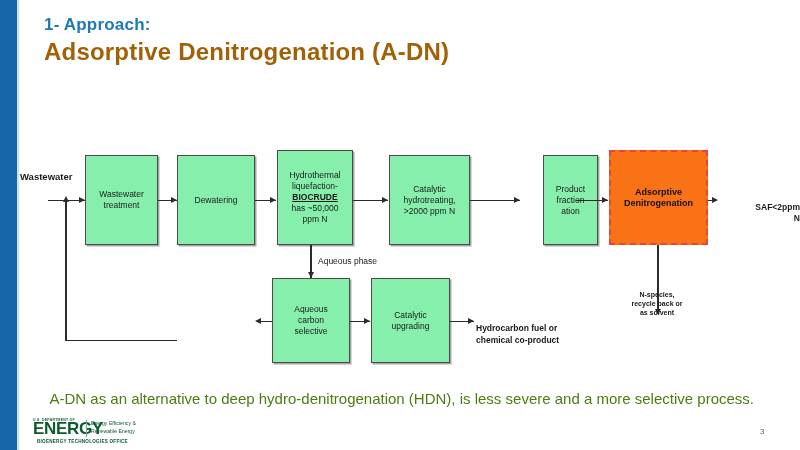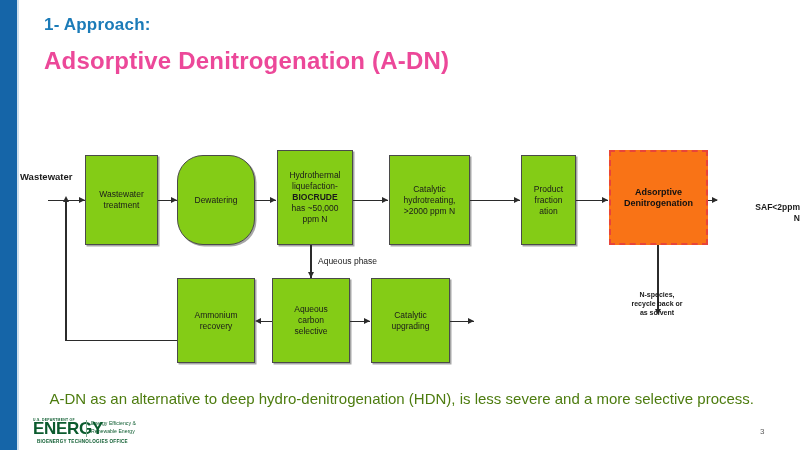--- a/index.html
+++ b/index.html
@@ -17,52 +17,52 @@
   .accent-bar{position:absolute;left:0;top:0;width:17px;height:450px;background:#1565a8;}
   .accent-hair{position:absolute;left:17px;top:0;width:2px;height:450px;background:#cfe0ee;}
 
   
   .title-block{position:absolute;left:44px;top:14px;width:700px;}
   .title-line1{
     font-size:17px;font-weight:bold;color:#1b7bb8;letter-spacing:0.2px;
     line-height:22px;
   }
   .title-line2{
-    font-size:24px;font-weight:bold;color:#ec4899;letter-spacing:0.2px;
-    line-height:29px;margin-top:10px;
+    font-size:24px;font-weight:bold;color:#a16207;letter-spacing:0.2px;
+    line-height:29px;margin-top:1px;
   }
 
   
   .diagram{position:absolute;left:0;top:100px;width:800px;height:280px;}
   .diagram-title{
     position:absolute;left:0;top:12px;width:800px;text-align:center;
     font-size:14.5px;font-weight:bold;color:#1a1a1a;letter-spacing:-0.1px;
   }
 
   .pbox{
     position:absolute;
-    background:#84cc16;
+    background:#86efac;
     border:1px solid #4a4a4a;
     box-shadow:1.5px 1.5px 0 rgba(0,0,0,0.35);
     display:flex;align-items:center;justify-content:center;
     text-align:center;
     font-size:8.5px;color:#1a1a1a;line-height:11px;
     padding:2px;
     box-sizing:border-box;
   }
   .pbox.green{
     background:#f97316;
     border:2px dashed #e8443a;
     box-shadow:none;
     font-weight:bold;
     color:#111;
     font-size:9px;
   }
   .pbox .inner{width:100%;}
-  .pbox b.under{font-weight:bold;}
+  .pbox b.under{font-weight:bold;text-decoration:underline;}
 
   
   .ln{position:absolute;background:#2b2b2b;}
   .hl{height:1.5px;}
   .vl{width:1.5px;}
   .arrow{position:absolute;width:0;height:0;}
   .arrow.right{border-top:3.5px solid transparent;border-bottom:3.5px solid transparent;border-left:6px solid #2b2b2b;}
   .arrow.left{border-top:3.5px solid transparent;border-bottom:3.5px solid transparent;border-right:6px solid #2b2b2b;}
   .arrow.down{border-left:3.5px solid transparent;border-right:3.5px solid transparent;border-top:6px solid #2b2b2b;}
   .arrow.up{border-left:3.5px solid transparent;border-right:3.5px solid transparent;border-bottom:6px solid #2b2b2b;}
@@ -108,21 +108,21 @@
     <div class="ln hl" style="left:48px;top:99.5px;width:37px;"></div>
     <div class="arrow right" style="left:79px;top:96.5px;"></div>
 
     <div class="pbox" style="left:85px;top:55px;width:73px;height:90px;">
       <span class="inner">Wastewater treatment</span>
     </div>
 
     <div class="ln hl" style="left:158px;top:99.5px;width:19px;"></div>
     <div class="arrow right" style="left:171px;top:96.5px;"></div>
 
-    <div class="pbox" style="left:177px;top:55px;width:78px;height:90px;border-radius:26px;">
+    <div class="pbox" style="left:177px;top:55px;width:78px;height:90px;">
       <span class="inner">Dewatering</span>
     </div>
 
     <div class="ln hl" style="left:255px;top:99.5px;width:21px;"></div>
     <div class="arrow right" style="left:270px;top:96.5px;"></div>
 
     <div class="pbox" style="left:277px;top:50px;width:76px;height:95px;">
       <span class="inner">
         <span>Hydrothermal</span><br>
         <span>liquefaction-</span><br>
@@ -139,21 +139,21 @@
       <span class="inner">
         <span>Catalytic</span><br>
         <span>hydrotreating,</span><br>
         <span>&gt;2000 ppm N</span>
       </span>
     </div>
 
     <div class="ln hl" style="left:470px;top:99.5px;width:50px;"></div>
     <div class="arrow right" style="left:514px;top:96.5px;"></div>
 
-    <div class="pbox" style="left:521px;top:55px;width:55px;height:90px;">
+    <div class="pbox" style="left:543px;top:55px;width:55px;height:90px;">
       <span class="inner">
         <span>Product</span><br>
         <span>fraction</span><br>
         <span>ation</span>
       </span>
     </div>
 
     <div class="ln hl" style="left:576px;top:99.5px;width:32px;"></div>
     <div class="arrow right" style="left:602px;top:96.5px;"></div>
 
@@ -173,23 +173,20 @@
     <div class="lbl tiny" style="left:607px;top:182px;width:100px;">
       <span>N-species,</span><br>
       <span>recycle back or</span><br>
       <span>as solvent</span>
     </div>
 
     <div class="ln vl" style="left:310px;top:145px;height:33px;"></div>
     <div class="arrow down" style="left:307.5px;top:172px;"></div>
     <div class="lbl" style="left:318px;top:148px;">Aqueous phase</div>
 
-    <div class="pbox" style="left:177px;top:178px;width:78px;height:85px;">
-      <span class="inner">Ammonium recovery</span>
-    </div>
 
     <div class="pbox" style="left:272px;top:178px;width:78px;height:85px;">
       <span class="inner">
         <span>Aqueous</span><br>
         <span>carbon</span><br>
         <span>selective</span>
       </span>
     </div>
 
     <div class="ln hl" style="left:259px;top:220.5px;width:13px;"></div>
@@ -200,20 +197,24 @@
 
     <div class="pbox" style="left:371px;top:178px;width:79px;height:85px;">
       <span class="inner">
         <span>Catalytic</span><br>
         <span>upgrading</span>
       </span>
     </div>
 
     <div class="ln hl" style="left:450px;top:220.5px;width:24px;"></div>
     <div class="arrow right" style="left:468px;top:217.5px;"></div>
+    <div class="lbl bold" style="left:476px;top:214px;width:140px;line-height:12px;">
+      <span>Hydrocarbon fuel or</span><br>
+      <span>chemical co-product</span>
+    </div>
 
     <div class="ln hl" style="left:65px;top:239.5px;width:112px;"></div>
     <div class="ln vl" style="left:65px;top:100px;height:141px;"></div>
     <div class="arrow up" style="left:62.5px;top:96px;"></div>
 
   </div>
 
   <div class="caption">
     <span>A-DN as an alternative to deep hydro-denitrogenation (HDN), is less severe and a</span>
     <span>more selective process.</span>

